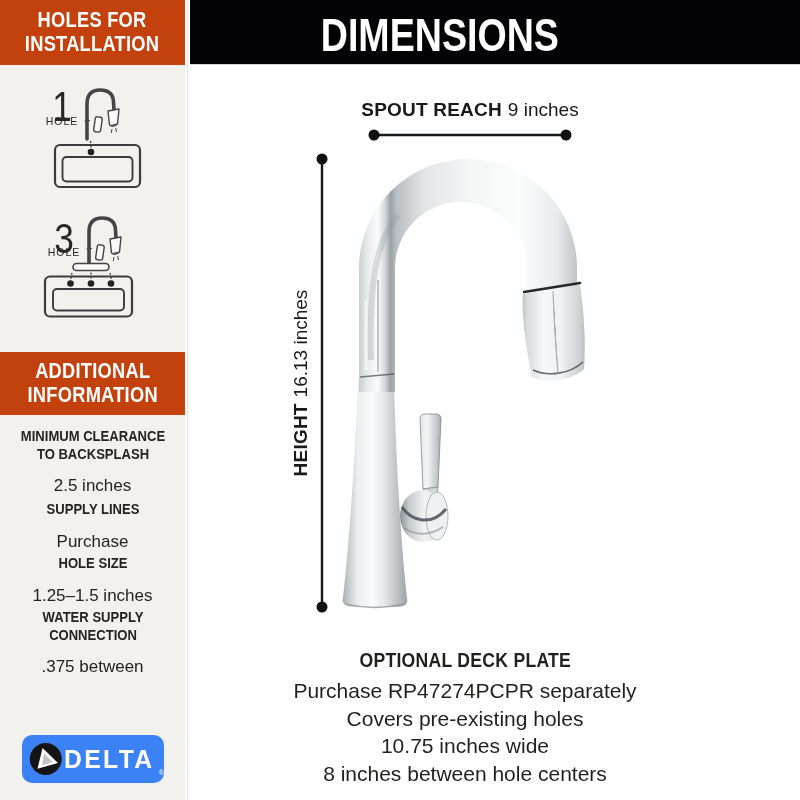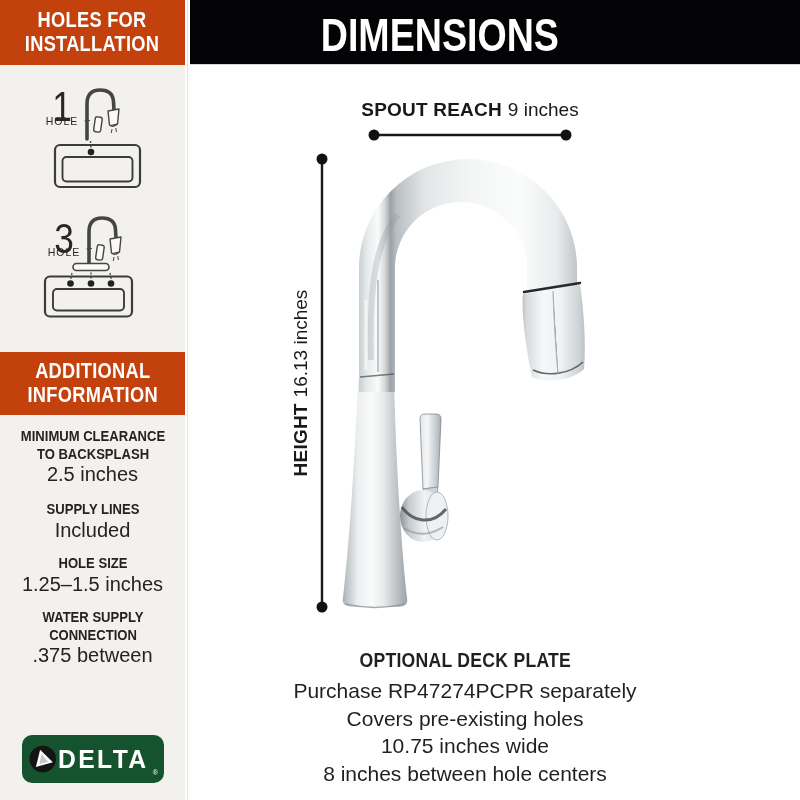--- a/index.html
+++ b/index.html
@@ -29,39 +29,39 @@
                  font-weight:bold; font-size:47px; }
 
   
   .hole-num   { width:48px; text-align:center; font-size:43px; font-weight:400; color:#2a2624; }
   .hole-label { width:48px; text-align:center; font-size:10.5px; letter-spacing:1px; color:#2a2624; }
 
   
   .spec { left:0; width:185px; text-align:center; color:#262220; }
   .spec-title { font-weight:bold; font-size:14.5px; line-height:17.5px; width:176px; margin:0 auto;
                 transform:scaleX(0.9); transform-origin:50% 50%; }
-  .spec-value { font-size:20px; line-height:19px; margin-top:2px; }
+  .spec-value { font-size:17px; line-height:19px; margin-top:13px; }
 
   
   .dim-label { font-size:19px; white-space:nowrap; color:#1b1819; }
   .dim-label b { font-weight:bold; letter-spacing:0.2px; }
   .dim-label .val { margin-left:6px; }
   .spout-label  { left:320px; top:99px; width:300px; text-align:center; }
   .height-label { left:192px; top:371px; width:220px; height:24px; text-align:center;
                   transform:rotate(-90deg); transform-origin:50% 50%; }
 
   
   .deck { left:190px; top:649px; width:550px; text-align:center; color:#231f1f; }
   .deck-title { font-weight:bold; font-size:20px; letter-spacing:0.3px; }
   .deck-line  { font-size:21px; line-height:27.5px; }
   .deck-lines { margin-top:5px; }
 
   
-  .brand { left:22px; top:735px; width:142px; height:48px; background:#14532d; border-radius:10px;
-           display:flex; align-items:center; padding:0 6px 0 6px; }
+  .brand { left:22px; top:735px; width:142px; height:48px; background:#3b82f6; border-radius:10px;
+           display:flex; align-items:center; padding:0 0 0 6px; }
   .brand-word { color:#ffffff; font-weight:bold; font-size:26px; letter-spacing:2.5px;
                 transform:scaleX(0.95); transform-origin:0 50%; display:inline-block; line-height:1; }
   .brand-reg { color:#ffffff; font-size:7px; align-self:flex-end; margin-bottom:7px; }
 </style>
 </head>
 <body>
 
 <div id="page">
 
   <div class="bg left-panel"></div>
@@ -91,21 +91,21 @@
     <span class="cond" style="transform:scaleX(0.82)">3</span>
   </div>
   <div class="txt hole-label" style="left:40px; top:246px;">HOLE</div>
 
   <div class="txt spec" style="top:428px;">
     <div class="spec-title">MINIMUM CLEARANCE TO BACKSPLASH</div>
     <div class="spec-value">2.5 inches</div>
   </div>
   <div class="txt spec" style="top:501px;">
     <div class="spec-title">SUPPLY LINES</div>
-    <div class="spec-value">Included</div>
+    <div class="spec-value">Purchase</div>
   </div>
   <div class="txt spec" style="top:555px;">
     <div class="spec-title">HOLE SIZE</div>
     <div class="spec-value">1.25–1.5 inches</div>
   </div>
   <div class="txt spec" style="top:609px;">
     <div class="spec-title">WATER SUPPLY CONNECTION</div>
     <div class="spec-value">.375 between</div>
   </div>
 

